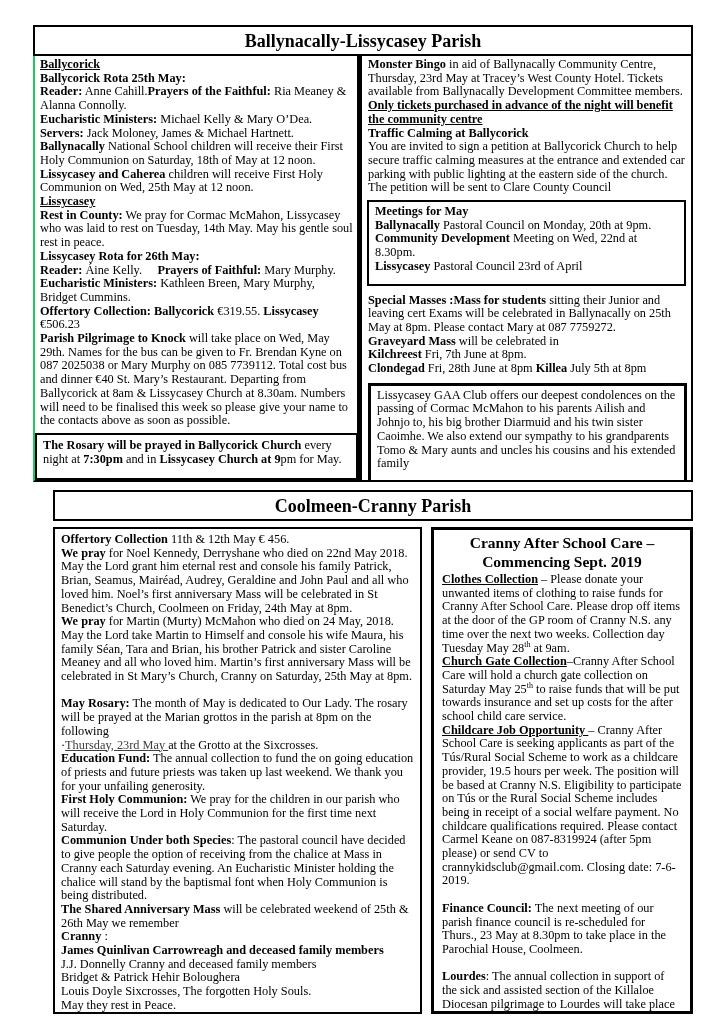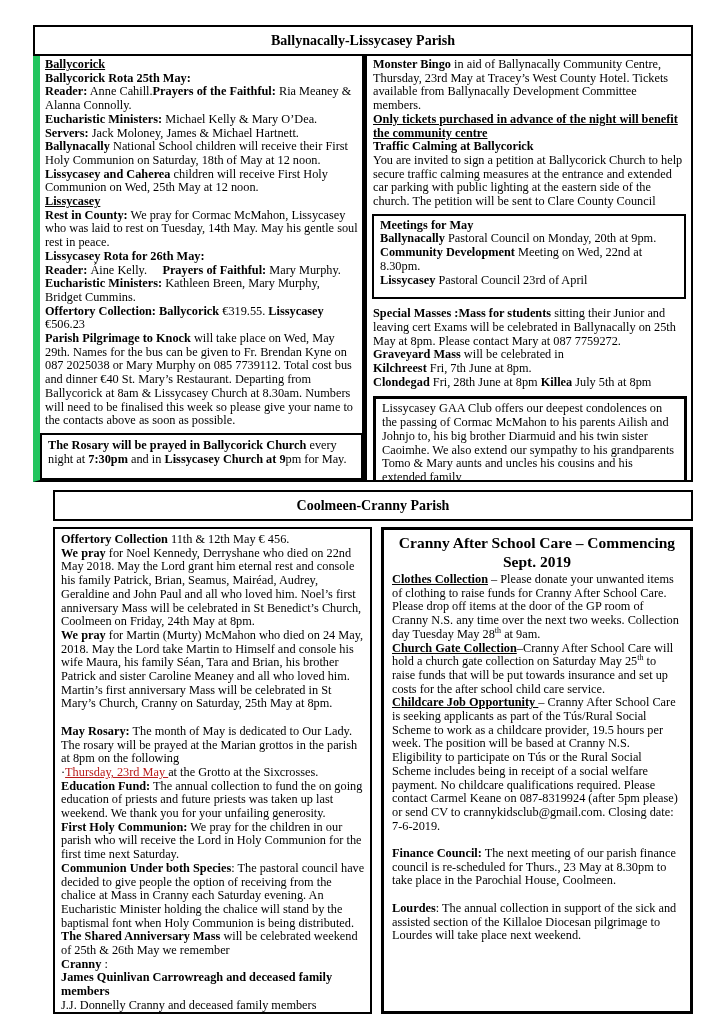--- a/index.html
+++ b/index.html
@@ -4,27 +4,27 @@
 <style>
   html,body{margin:0;padding:0;background:#fff;}
   body{
     width:724px;height:1024px;position:relative;
     font-family:"Liberation Serif","DejaVu Serif",serif;
     color:#000;-webkit-font-smoothing:none;
   }
   .page{position:absolute;inset:0;padding:25px 31px 6px 33px;box-sizing:border-box;}
   .hdr-box{
     border:2px solid #000;text-align:center;font-weight:bold;
-    font-size:14px;line-height:20px;padding:4px 0 3px 0;
+    font-size:18px;line-height:20px;padding:4px 0 3px 0;
     background:#fff;
   }
   
   .sec1-body{
     display:flex;height:426px;
-    border-left:7px solid #22c55e;border-right:2px solid #000;border-bottom:2px solid #000;
+    border-left:2px solid #22c55e;border-right:2px solid #000;border-bottom:2px solid #000;
     box-sizing:border-box;overflow:hidden;
   }
   .col{font-size:12.3px;line-height:13.7px;}
   .sec1-left{width:322px;padding:2px 4px 0 5px;box-sizing:border-box;display:flex;flex-direction:column;}
   .vdiv{width:5px;background:#000;flex:0 0 auto;}
   .sec1-right{flex:1;padding:2px 5px 0 6px;box-sizing:border-box;}
   .rosary-box{
     border:2px solid #000;margin:5px -5px 0 -5px;
     padding:4px 5px 12px 6px;
   }
@@ -33,36 +33,36 @@
     padding:3px 6px 10px 6px;
   }
   .gaa-box{
     border:3px solid #000;margin:7px -1px 0 0;
     padding:3px 6px 16px 6px;
   }
   
   .sec2-wrap{margin-top:8px;margin-left:20px;}
   .sec2-body{display:flex;gap:9px;margin-top:6px;height:487px;}
   .sec2-left{
-    width:319px;flex:0 0 auto;border:2px solid #000;
+    width:369px;flex:0 0 auto;border:2px solid #000;
     padding:4px 5px 0 6px;box-sizing:border-box;overflow:hidden;
   }
   .sec2-right{
     flex:1;border:3px solid #000;
     padding:4px 8px 0 8px;box-sizing:border-box;overflow:hidden;
   }
   
   .para{min-height:13.7px;}
   .para.box-title{
     font-weight:bold;font-size:15.5px;line-height:18.5px;
     text-align:center;margin-bottom:2px;
   }
   .b{font-weight:bold;}
   .u{text-decoration:underline;}
-  .link{color:#b91c1c;text-decoration:underline;}
+  .link{color:#404040;text-decoration:underline;}
   .sup{vertical-align:super;font-size:8px;line-height:0;}
 </style>
 </head>
 <body>
 
 <div class="page">
 
   <div class="hdr-box">
     <span>Ballynacally-Lissycasey Parish</span>
   </div>

